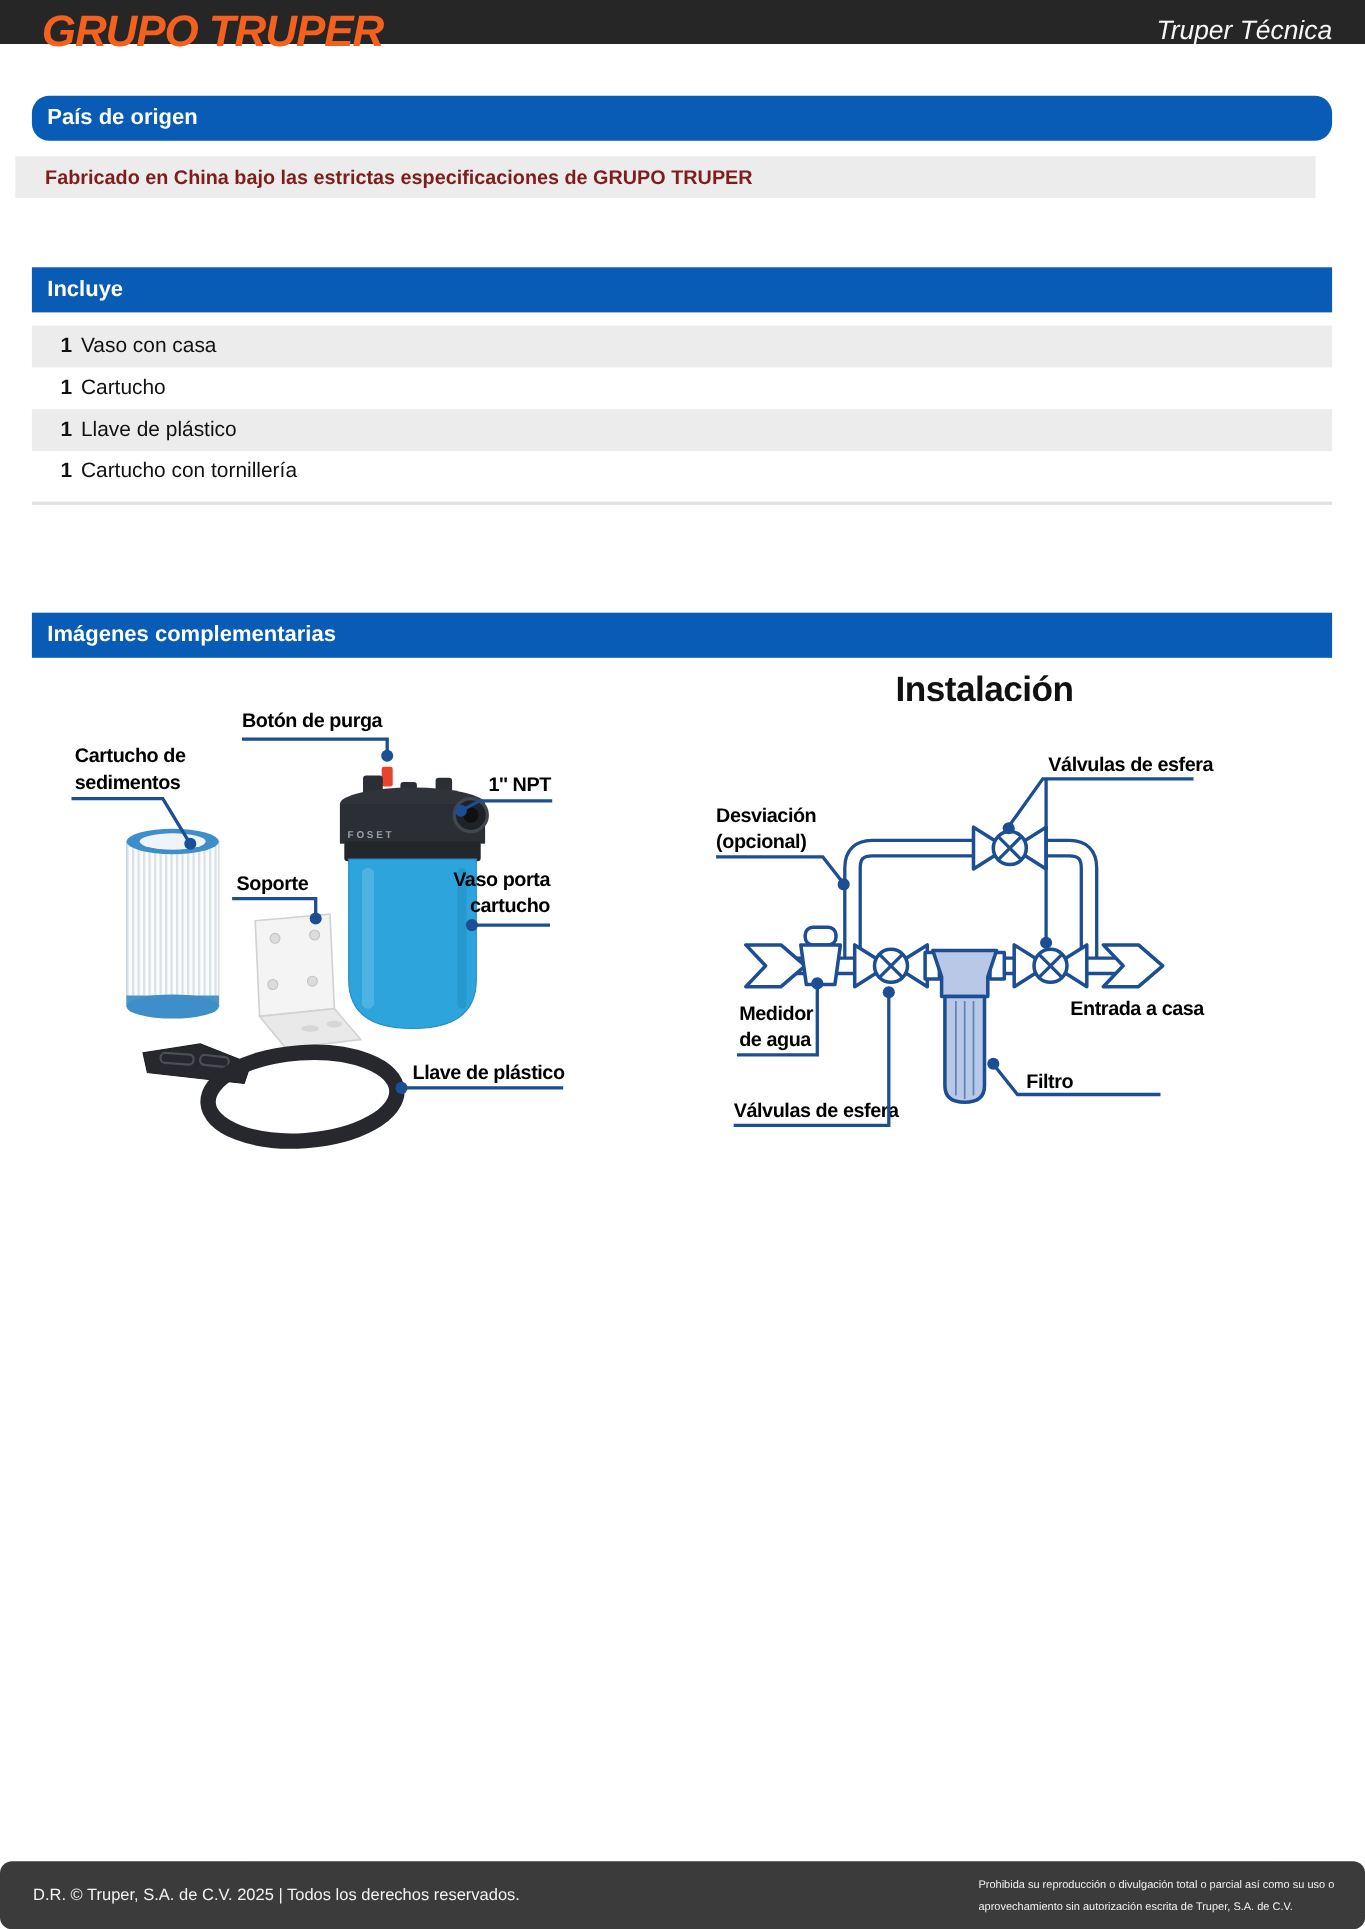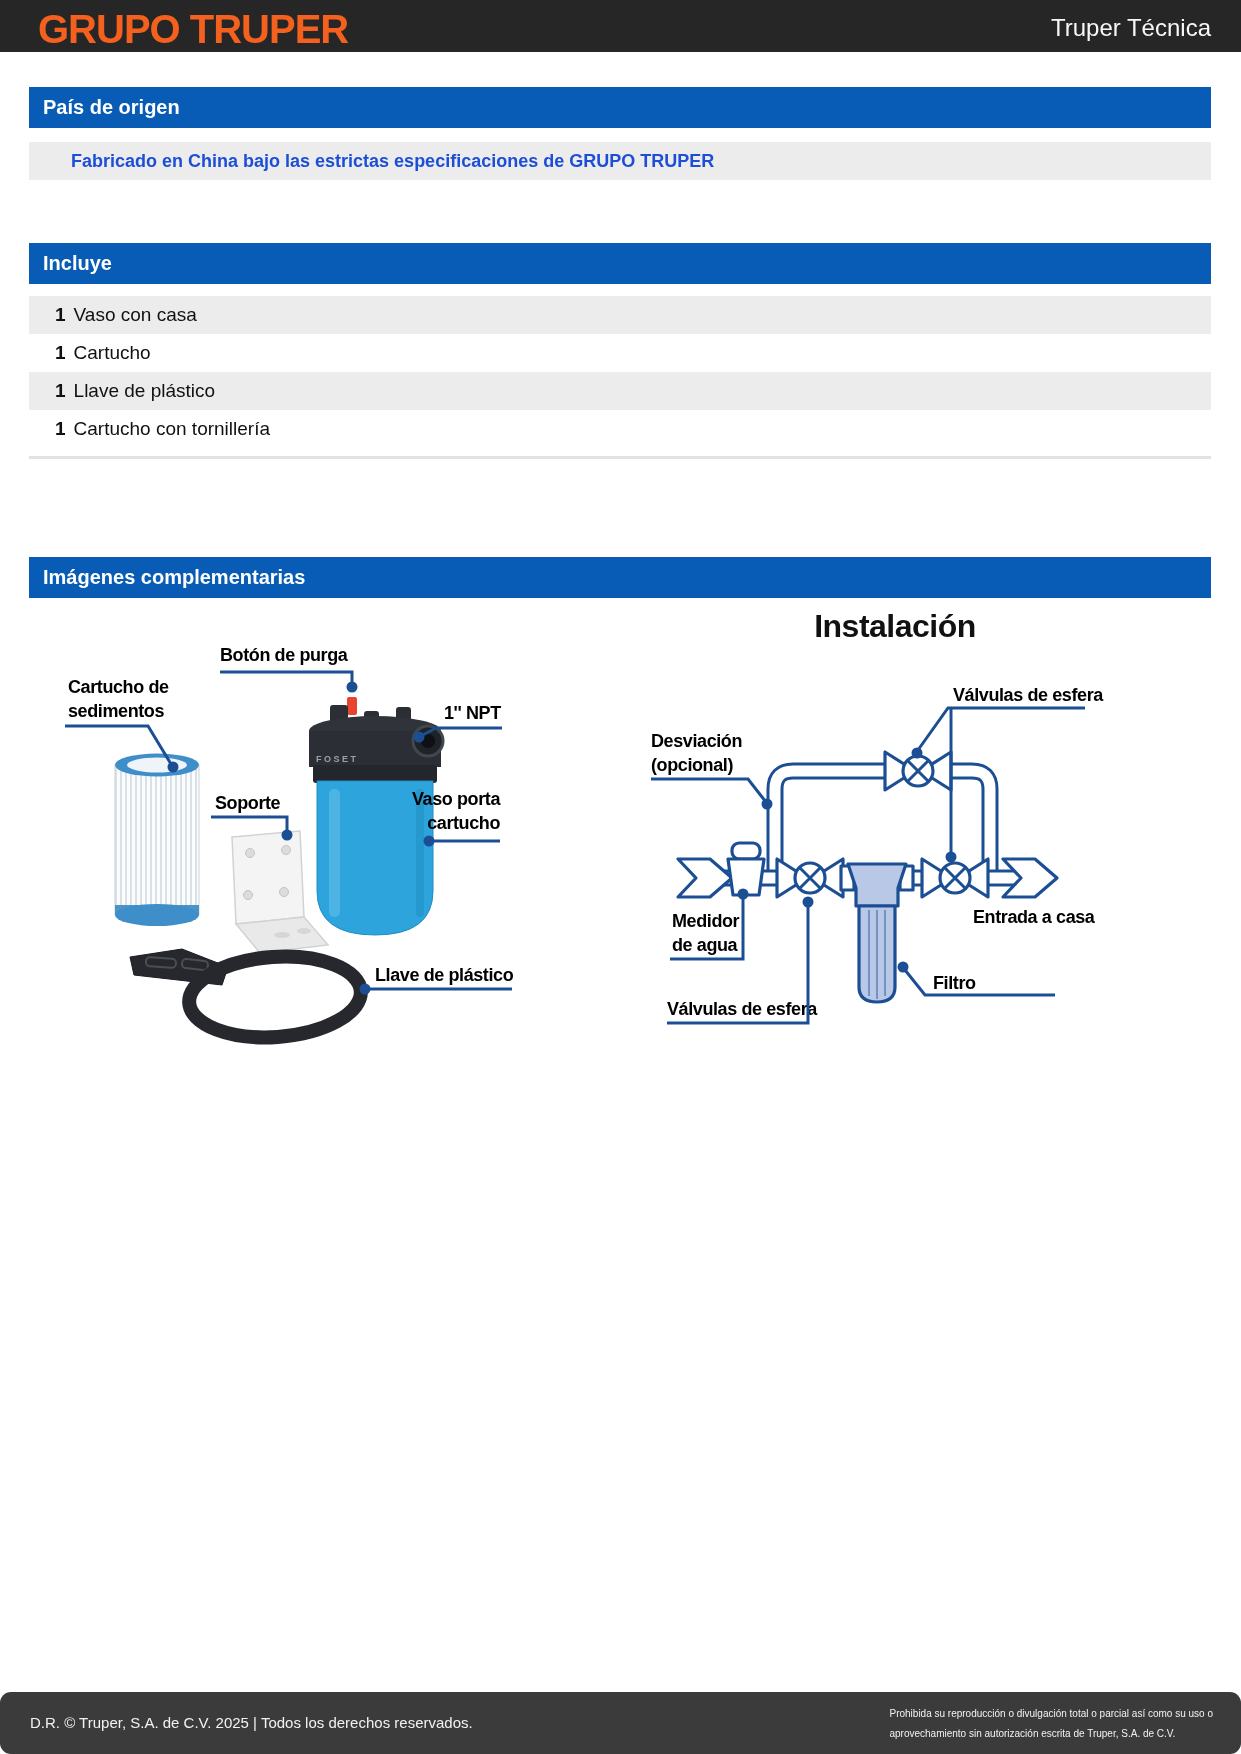--- a/index.html
+++ b/index.html
@@ -11,31 +11,31 @@
     --row-gray:#ececec;
     --housing-blue:#2ea4dc;
     --filter-fill:#b9c8e6;
     --purge-red:#e8432e;
   }
   *{margin:0;padding:0;box-sizing:border-box;}
   body{background:#888;font-family:"Liberation Sans",sans-serif;}
   .page{position:relative;width:1241px;height:1754px;background:#fff;margin:0 auto;overflow:hidden;}
 
   
-  .hdr{position:absolute;left:0;top:0;width:1241px;height:52px;background:var(--header-dark);}
+  .hdr{position:absolute;left:0;top:0;width:1241px;height:40px;background:var(--header-dark);font-style:italic;}
   .brand{position:absolute;left:38px;top:7px;font-size:40px;font-weight:700;letter-spacing:-1px;color:var(--brand-orange);font-family:"Liberation Sans",sans-serif;}
   .doctype{position:absolute;right:30px;top:14px;font-size:24px;color:#f7f7f7;font-weight:400;}
 
   
   .bar{position:absolute;left:29px;width:1182px;height:41px;background:var(--accent-blue);color:#fff;
        font-size:20px;font-weight:700;line-height:41px;padding-left:14px;}
-  .bar1{top:87px;} .bar2{top:243px;} .bar3{top:520px;margin-top:37px;}
-
-  .origin-row{position:absolute;left:29px;top:142px;width:1182px;height:38px;background:var(--row-gray);
-       font-size:18px;font-weight:700;line-height:38px;padding-left:42px;color:#1d4ed8;}
+  .bar1{top:87px;border-radius:16px;} .bar2{top:243px;} .bar3{top:520px;margin-top:37px;}
+
+  .origin-row{position:absolute;left:14px;top:142px;width:1182px;height:38px;background:var(--row-gray);
+       font-size:18px;font-weight:700;line-height:38px;padding-left:27px;color:#7f1d1d;}
 
   .inc-row{position:absolute;left:29px;width:1182px;height:38px;font-size:19px;line-height:38px;padding-left:26px;color:#111;}
   .inc-row .qty{font-weight:700;margin-right:8px;}
   .inc-gray{background:var(--row-gray);}
 
   .divider{position:absolute;left:29px;top:456px;width:1182px;height:3px;background:#e2e2e2;}
 
   
   .fig-left{position:absolute;left:30px;top:565px;}
   .fig-right{position:absolute;left:620px;top:575px;}

